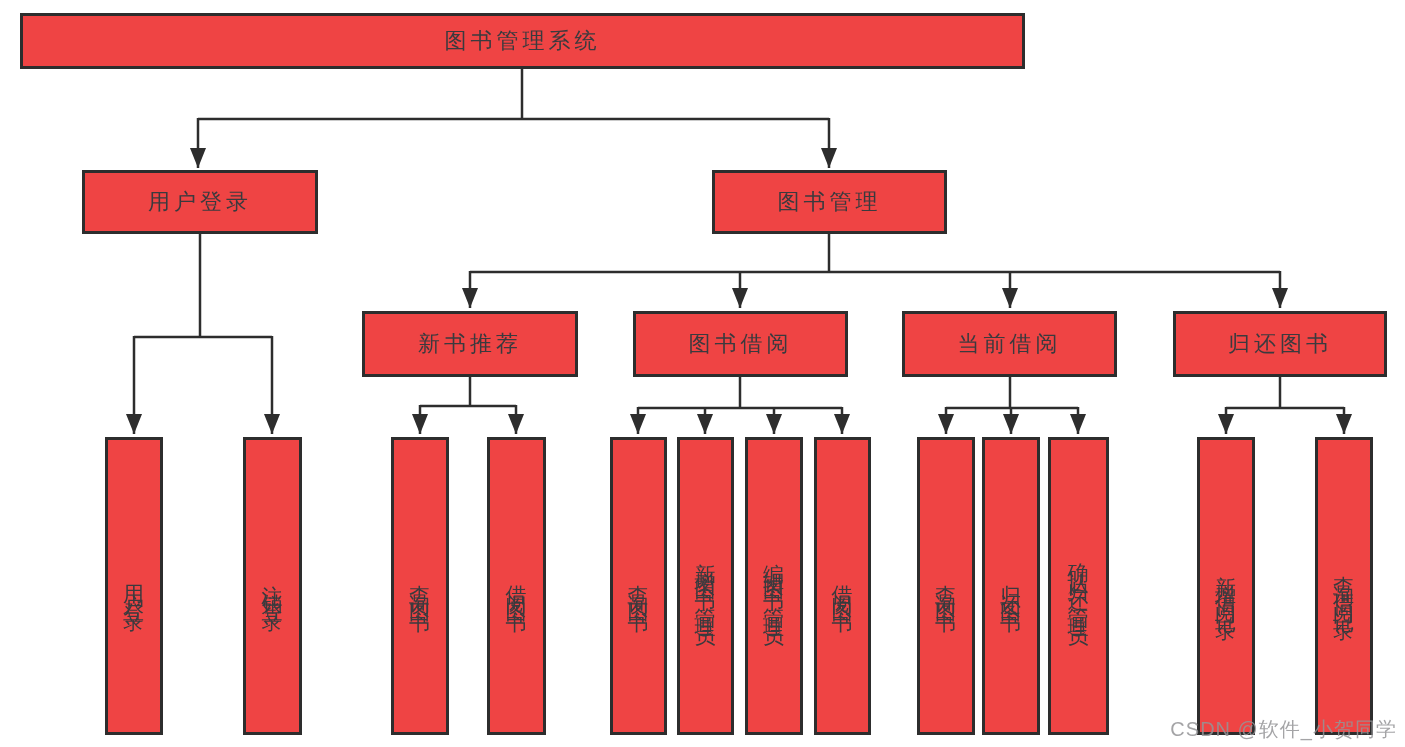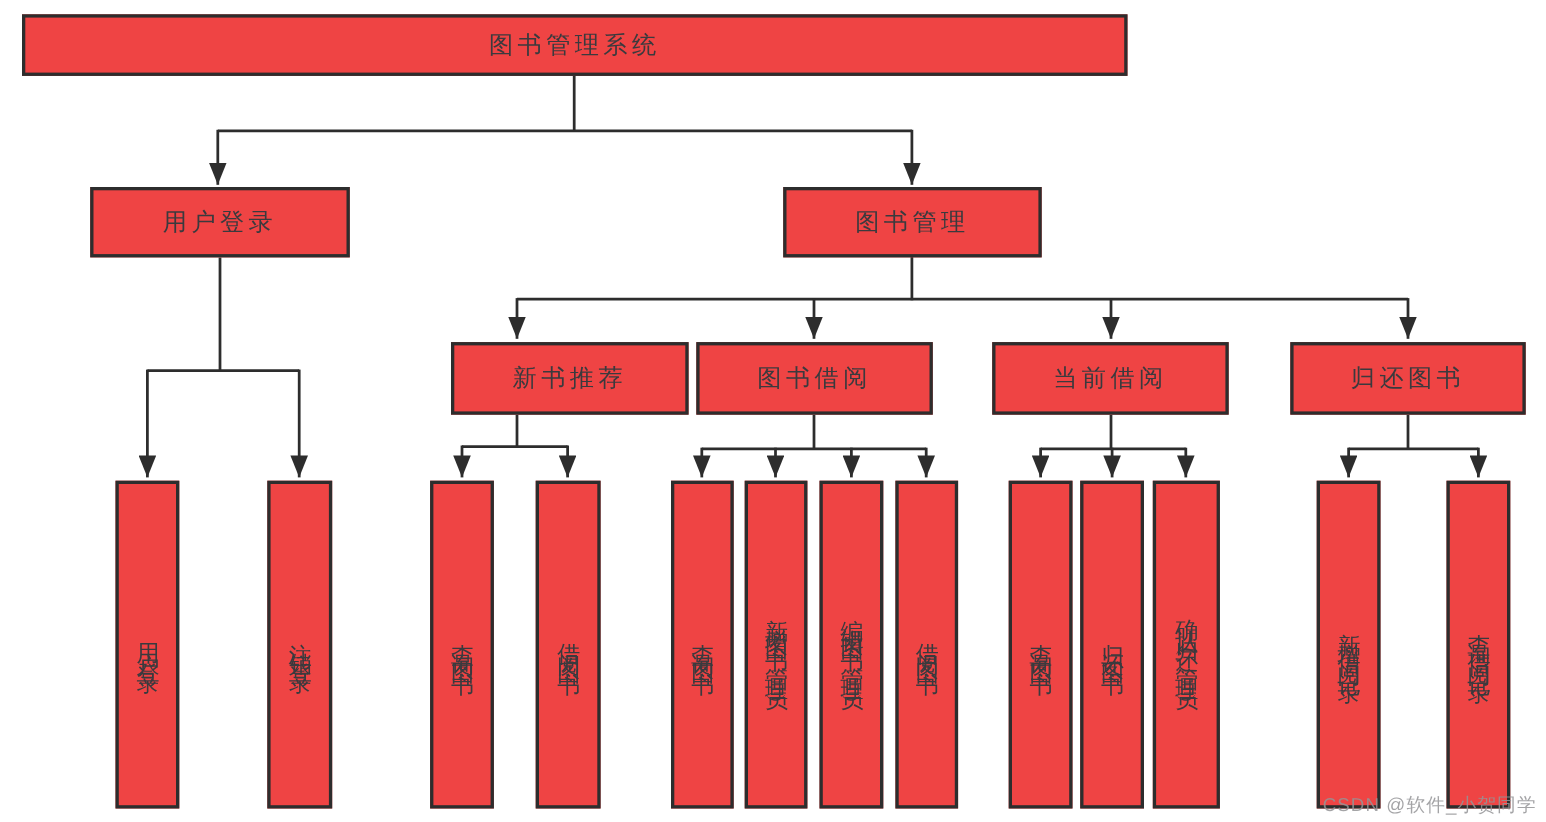--- a/index.html
+++ b/index.html
@@ -13,21 +13,21 @@
     position:absolute;box-sizing:border-box;border:3px solid #2d2d2d;background:#ef4444;
     display:flex;align-items:center;justify-content:center;z-index:2;
   }
   .hnode{font-size:22px;letter-spacing:4px;white-space:nowrap;}
   .leaf span{
     writing-mode:vertical-rl;text-orientation:mixed;
     font-size:21px;letter-spacing:9px;line-height:1;white-space:nowrap;
   }
   .watermark{
     position:absolute;right:8px;bottom:4px;z-index:5;
-    font-size:17px;letter-spacing:1px;color:rgba(148,148,150,0.85);white-space:nowrap;
+    font-size:20px;letter-spacing:1px;color:rgba(148,148,150,0.85);white-space:nowrap;
   }
 </style>
 </head>
 <body>
 
 <div class="stage">
 
   <svg class="connectors" width="1405" height="747" viewBox="0 0 1405 747">
     <defs>
       <marker id="ah" viewBox="0 0 20 16" refX="20" refY="8" markerWidth="20" markerHeight="16" markerUnits="userSpaceOnUse" orient="auto">
@@ -74,21 +74,21 @@
     <path d="M1226 408 H1344"></path>
     <path d="M1226 407 V434" marker-end="url(#ah)"></path>
     <path d="M1344 407 V434" marker-end="url(#ah)"></path>
   </svg>
 
   <div class="node hnode" style="left:20px;top:13px;width:1005px;height:56px;">图书管理系统</div>
 
   <div class="node hnode" style="left:82px;top:170px;width:236px;height:64px;">用户登录</div>
   <div class="node hnode" style="left:712px;top:170px;width:235px;height:64px;">图书管理</div>
 
-  <div class="node hnode" style="left:362px;top:311px;width:216px;height:66px;margin-left:48px;">新书推荐</div>
+  <div class="node hnode" style="left:362px;top:311px;width:216px;height:66px;">新书推荐</div>
   <div class="node hnode" style="left:902px;top:311px;width:215px;height:66px;">当前借阅</div>
   <div class="node hnode" style="left:633px;top:311px;width:215px;height:66px;">图书借阅</div>
   <div class="node hnode" style="left:1173px;top:311px;width:214px;height:66px;">归还图书</div>
 
   <div class="node leaf" style="left:105px;top:437px;width:58px;height:298px;">
     <span>用户登录</span>
   </div>
   <div class="node leaf" style="left:243px;top:437px;width:59px;height:298px;">
     <span>注销登录</span>
   </div>

